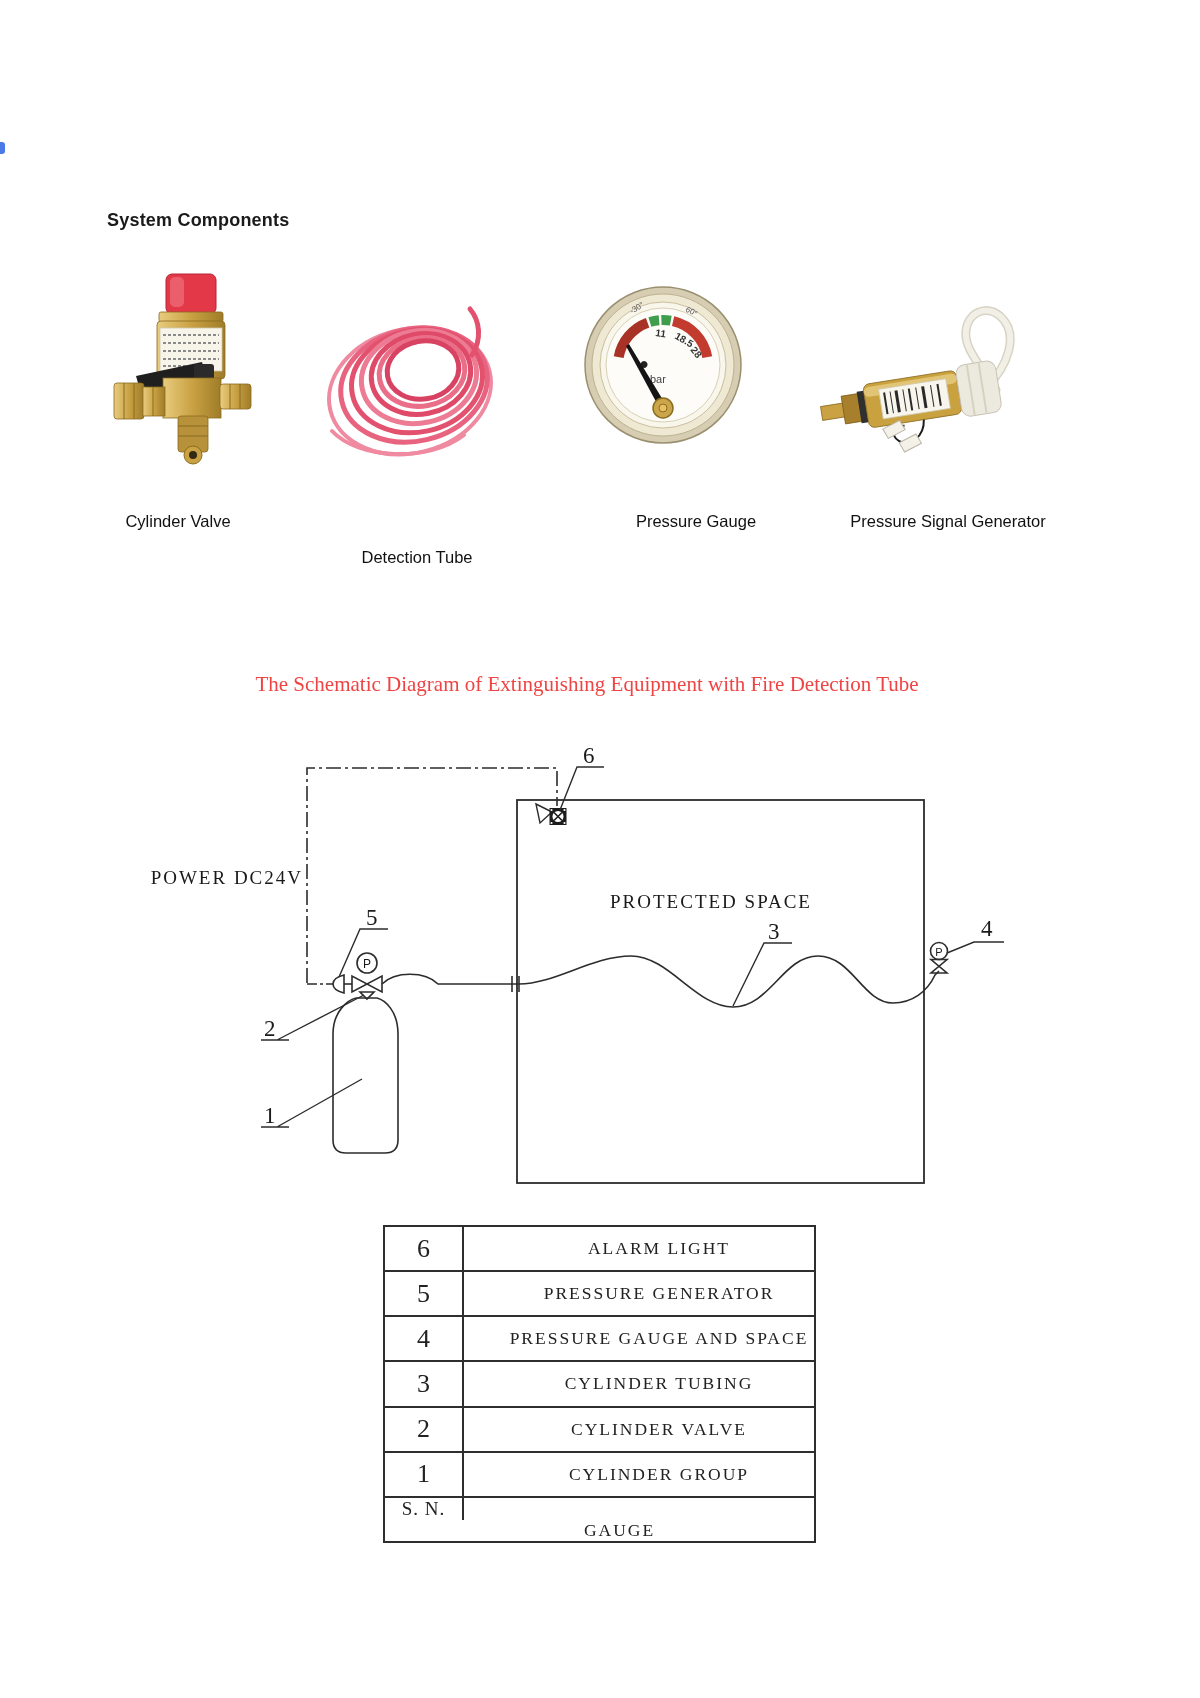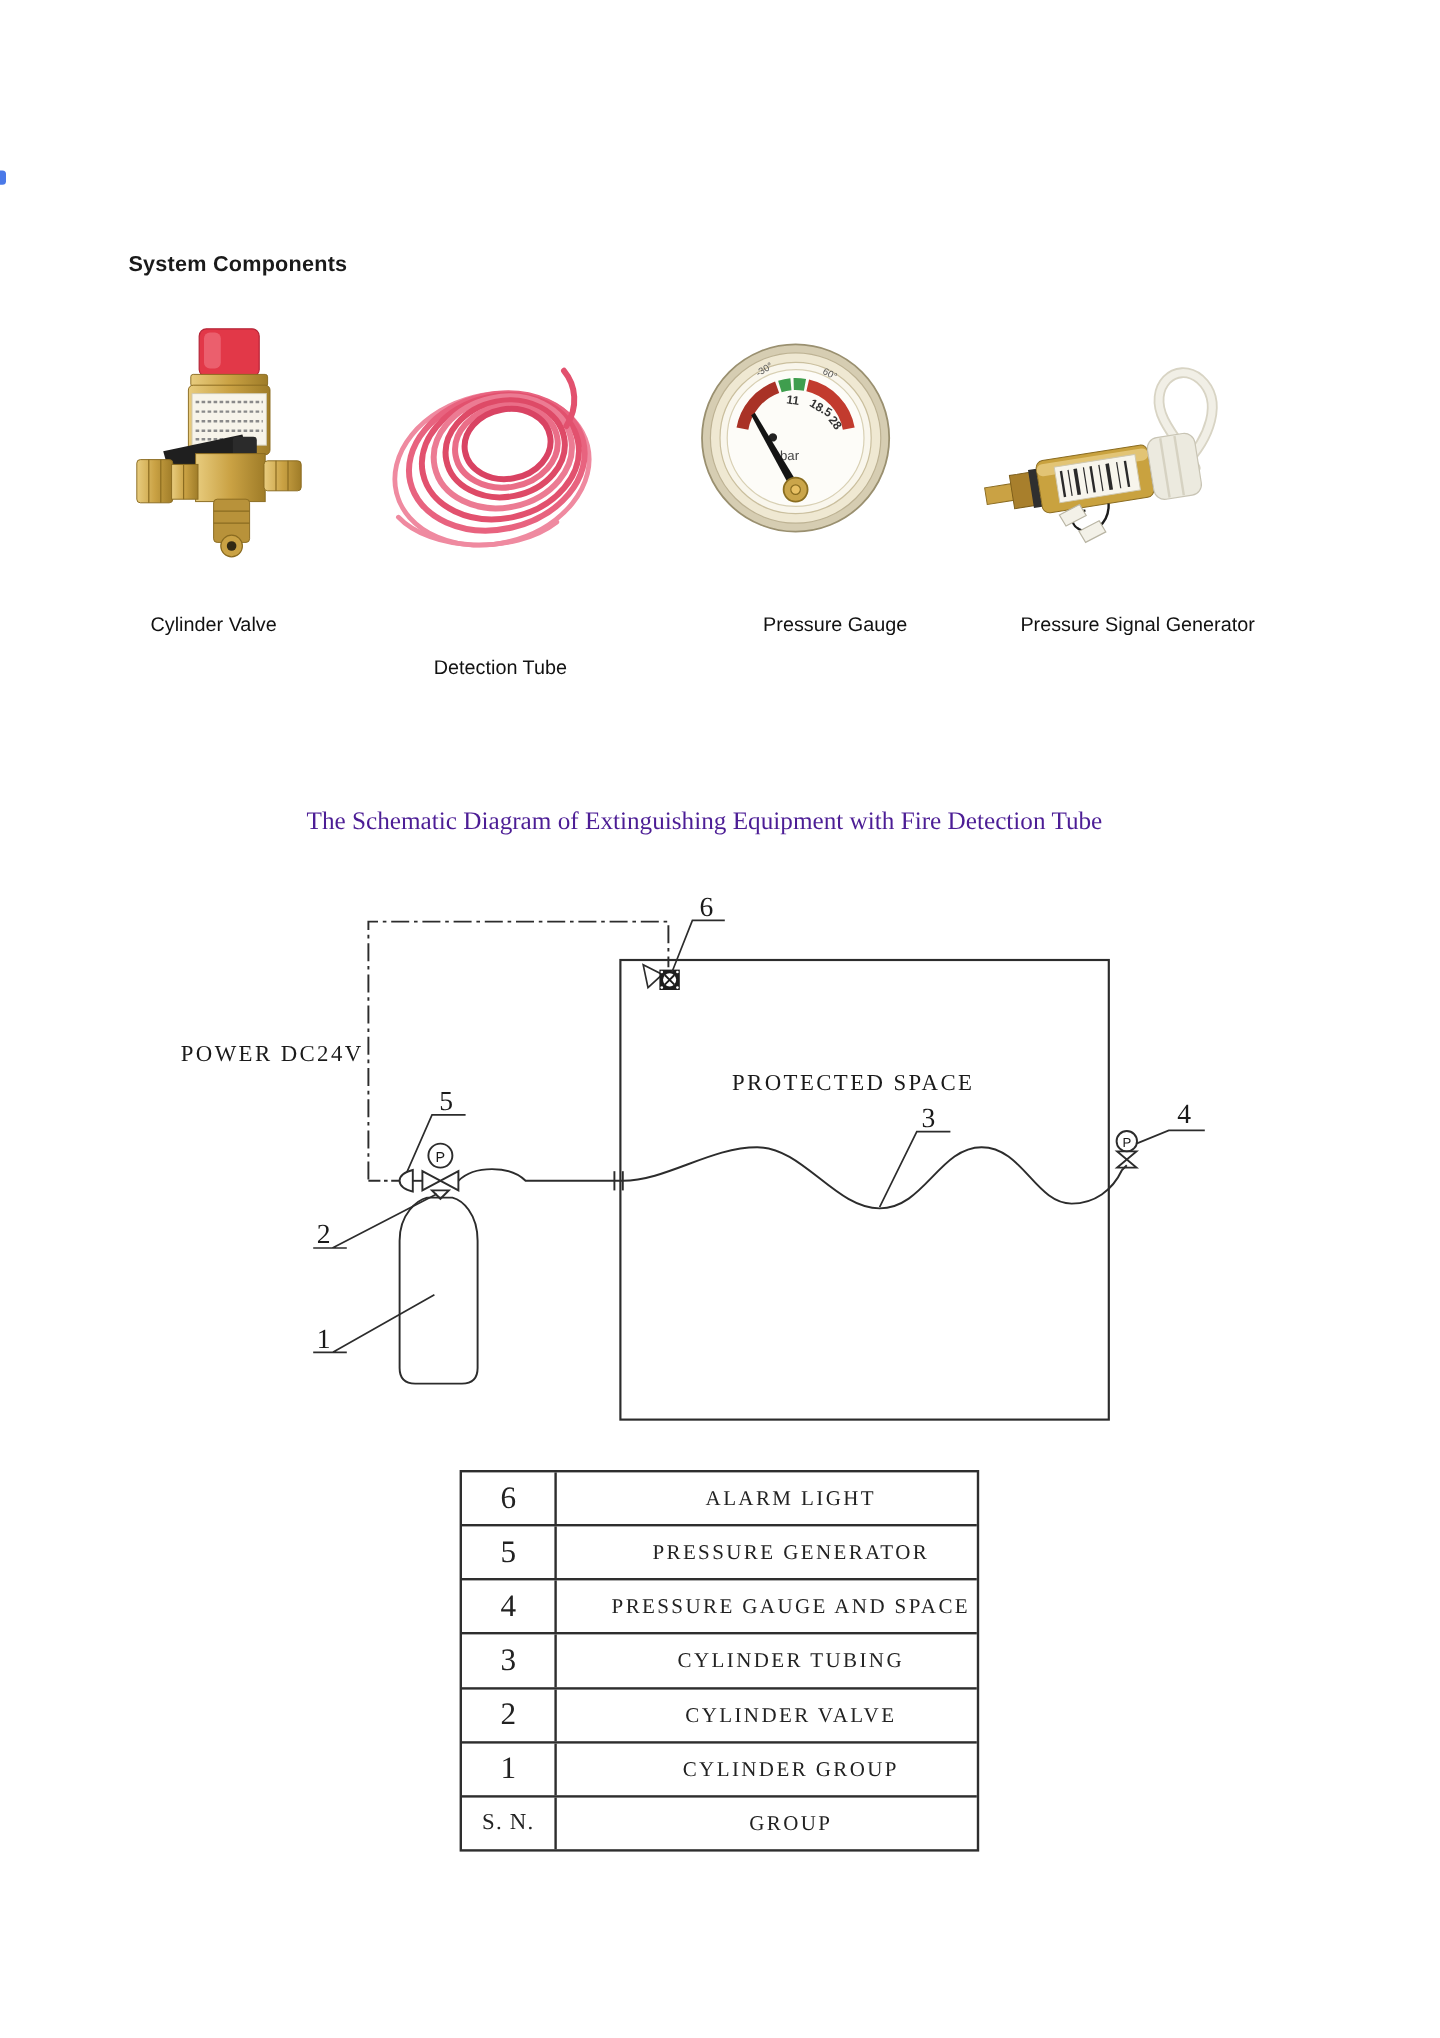--- a/index.html
+++ b/index.html
@@ -1,28 +1,28 @@
 <!DOCTYPE html>
 <html><head>
 <meta charset="utf-8">
 <style>
   html,body{margin:0;padding:0;background:#ffffff;}
   body{width:1200px;height:1698px;position:relative;font-family:"Liberation Sans",sans-serif;color:#1a1a1a;overflow:hidden;}
   .abs{position:absolute;}
   .heading{left:107px;top:210px;font-size:18px;font-weight:bold;letter-spacing:.2px;}
   .caption{top:512px;font-size:16.5px;color:#111;transform:translateX(-50%);white-space:nowrap;}
-  .diagram-title{left:0;width:1174px;top:672px;text-align:center;font-family:"Liberation Serif",serif;font-size:21px;color:#4c1d95;}
+  .diagram-title{left:0;width:1174px;top:672px;text-align:center;font-family:"Liberation Serif",serif;font-size:21px;color:#ef4444;}
   .edge-mark{left:0;top:142px;width:5px;height:12px;background:#4a79e8;border-radius:0 3px 3px 0;}
   svg{display:block;}
   .schematic-layer{left:0;top:0;pointer-events:none;}
   .cad{font-family:"Liberation Serif",serif;letter-spacing:2px;}
   
   .legend{left:383px;top:1225px;width:433px;height:318px;border:2px solid #2e2e2e;display:flex;flex-direction:column;box-sizing:border-box;}
   .legend .row{flex:1;display:flex;border-bottom:2px solid #2e2e2e;}
-  .legend .row:last-child{border-bottom:none;}
+  .legend .row:last-child{border-bottom:none;flex-direction:column;}
   .legend .sn{width:77px;border-right:2px solid #2e2e2e;display:flex;align-items:center;justify-content:center;
     font-family:"Liberation Serif",serif;font-size:26px;color:#222;}
   .legend .nm{flex:1;display:flex;align-items:center;justify-content:center;
     font-family:"Liberation Serif",serif;font-size:17.5px;letter-spacing:2px;color:#222;white-space:nowrap;margin-left:40px;}
   .legend .row.footer .sn{font-size:19px;letter-spacing:1px;}
 </style>
 </head>
 <body>
 
 <div class="abs edge-mark"></div>
@@ -253,15 +253,15 @@
   <div class="row">
     <div class="sn">2</div>
     <div class="nm">CYLINDER VALVE</div>
   </div>
   <div class="row">
     <div class="sn">1</div>
     <div class="nm">CYLINDER GROUP</div>
   </div>
   <div class="row footer">
     <div class="sn">S. N.</div>
-    <div class="nm">GROUP</div>
+    <div class="nm">GAUGE</div>
   </div>
 </div>
 
 </body></html>

